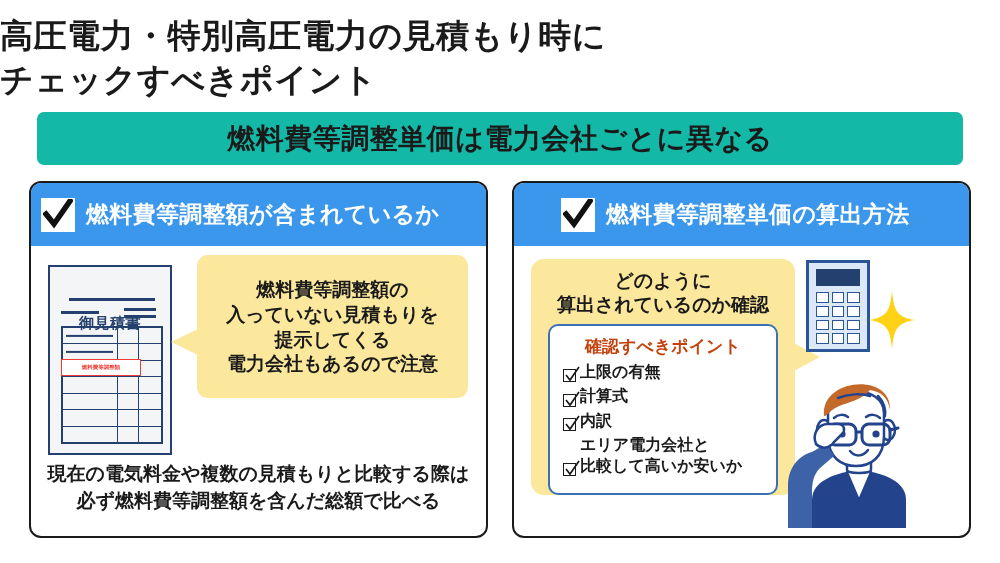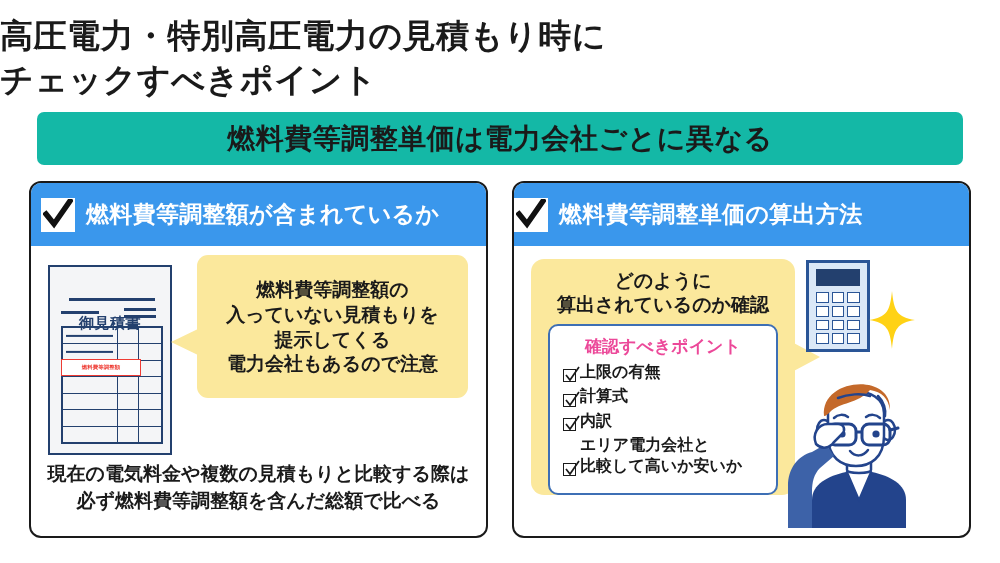--- a/index.html
+++ b/index.html
@@ -70,21 +70,21 @@
     left: 0;
     top: 0;
     width: 100%;
     height: 63px;
     background: #3a97ec;
     display: flex;
     align-items: center;
     box-sizing: border-box;
   }
   .card-left .card-header  { padding-left: 10px; }
-  .card-right .card-header { }
+  .card-right .card-header { padding-left: 47px; }
 
   .checkbox-glyph {
     width: 34px;
     height: 34px;
     background: #ffffff;
     flex: 0 0 auto;
     position: relative;
     margin-right: 11px;
   }
   .checkbox-glyph svg { position: absolute; left: 2px; top: 1px; }
@@ -288,21 +288,21 @@
     box-sizing: border-box;
   }
   .checklist-title {
     position: absolute;
     left: 0;
     top: 9px;
     width: 100%;
     text-align: center;
     font-size: 17px;
     font-weight: bold;
-    color: #ec4899;
+    color: #c2410c;
   }
   .checklist {
     position: absolute;
     left: 13px;
     top: 36px;
     width: 208px;
   }
   .cl-item {
     display: flex;
     align-items: flex-end;

